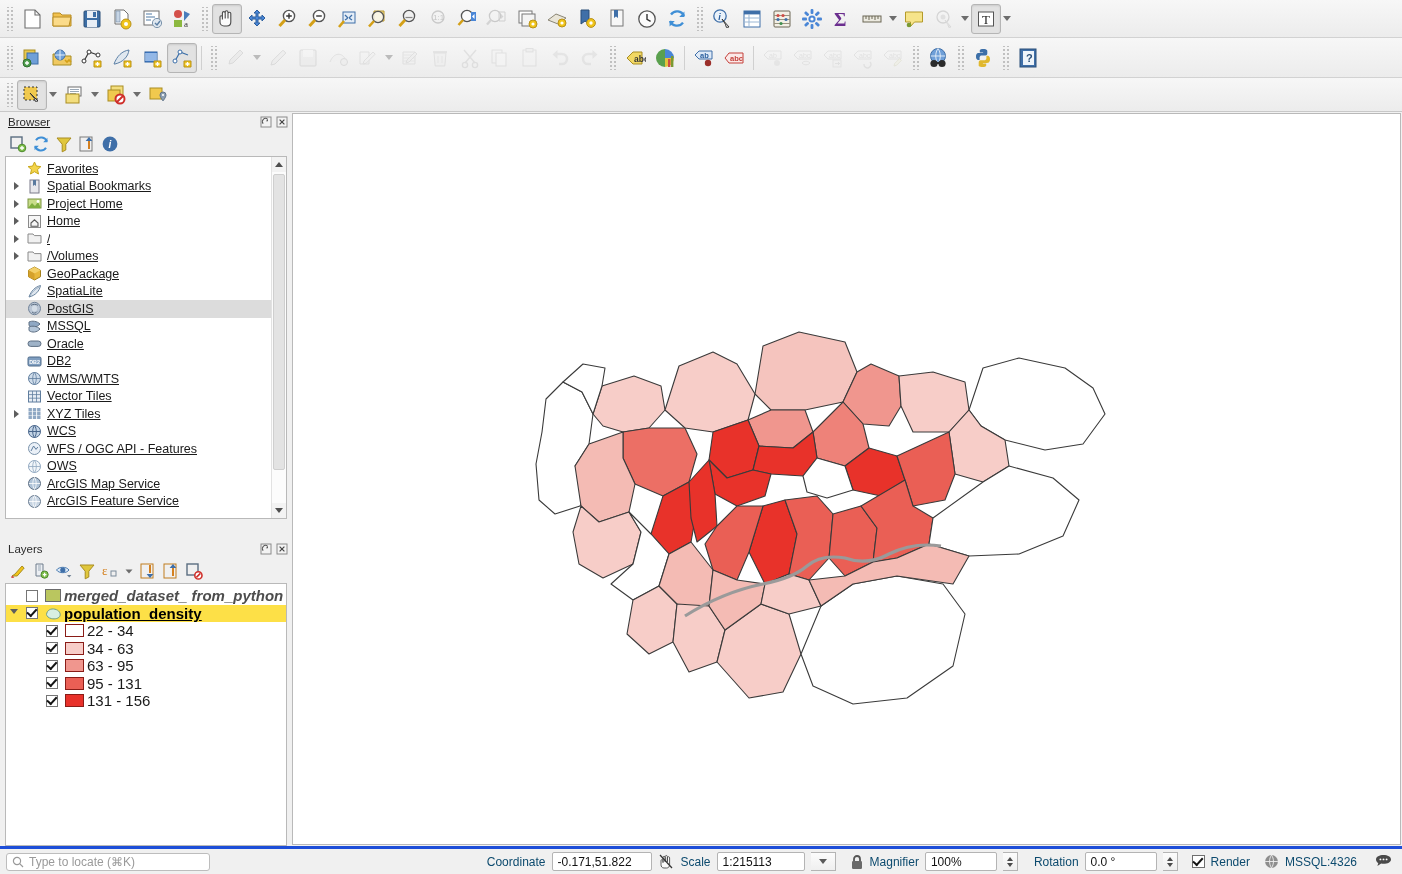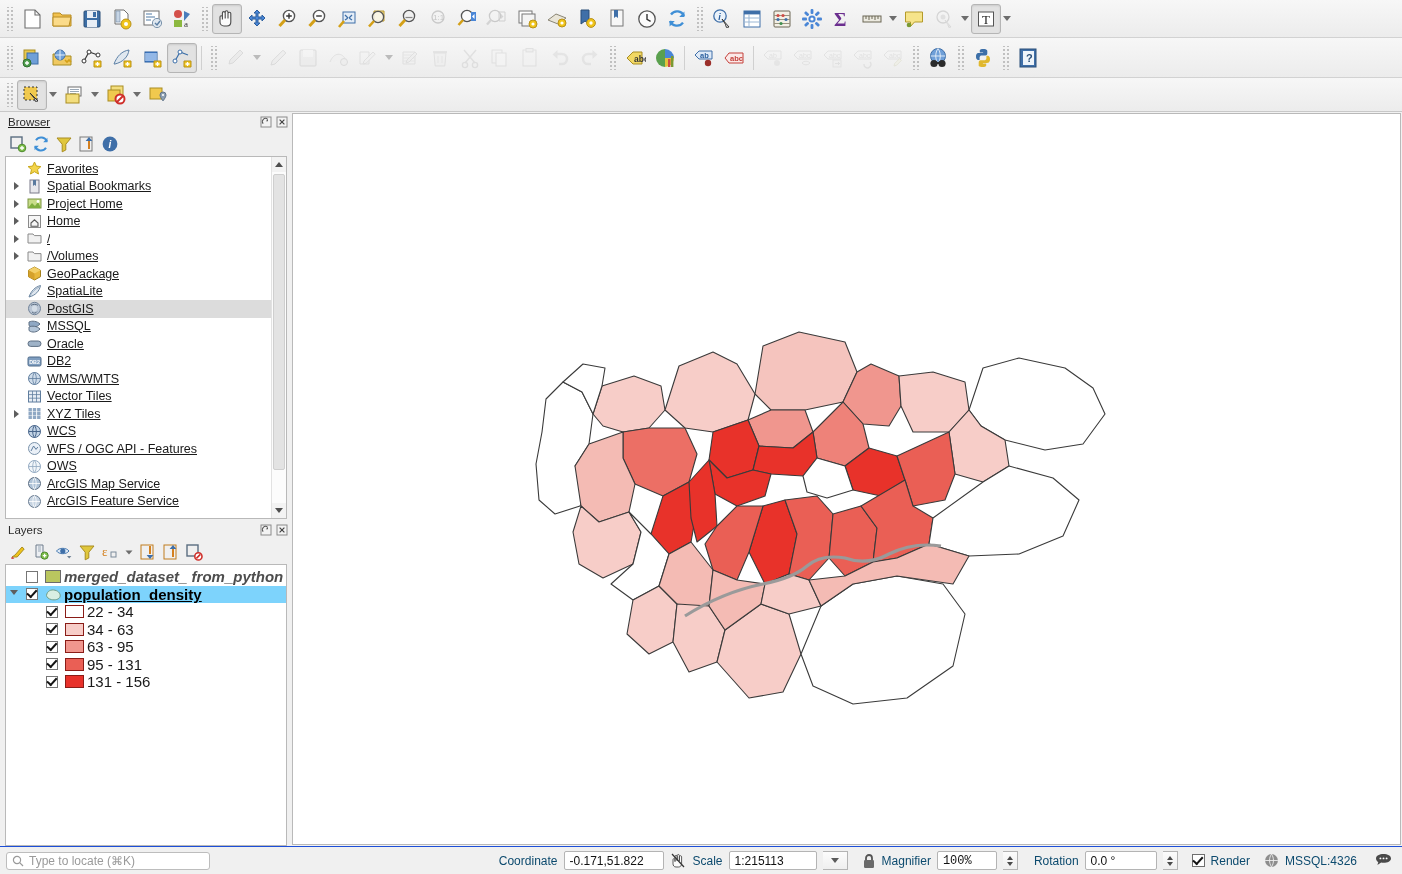--- a/index.html
+++ b/index.html
@@ -86,21 +86,21 @@
     border-left: 1px solid #e2e2e2; display: flex; flex-direction: column;
   }
   .vsb .arr { height: 15px; display:flex; align-items:center; justify-content:center; background:#f3f3f3;}
   .vsb .arr i.up { border-left:4px solid transparent; border-right:4px solid transparent; border-bottom:5px solid #4f4f4f; display:block;}
   .vsb .arr i.dn { border-left:4px solid transparent; border-right:4px solid transparent; border-top:5px solid #4f4f4f; display:block;}
   .vsb .track { flex:1 1 auto; position: relative; background: #fcfcfc;}
   .vsb .thumb { position:absolute; left:1px; right:1px; background:#e3e3e3; border:1px solid #cfcfcf; border-radius:2px;}
 
   
   .lrow { height: 17.5px; display:flex; align-items:center; font-size:15px; white-space: nowrap; }
-  .lrow.hl { background:#7dd3fc;text-decoration:underline; }
+  .lrow.hl { background:#fde047;text-decoration:underline; }
   .cb {
     width: 12px; height: 12px; border: 1px solid #767676; background:#fff;
     flex:0 0 auto; display:flex; align-items:center; justify-content:center;
   }
   .cb.on:after {
     content:""; display:block; width:4px; height:8px;
     border:solid #151515; border-width:0 2px 2px 0; transform: rotate(42deg) translate(-1px,-1px);
   }
   .swatch { width: 16px; height: 13px; border: 1px solid #6b6b6b; flex:0 0 auto; }
   .layer-name { font-style: italic; font-weight: bold; color: #4d4d4d; }
@@ -109,21 +109,21 @@
   
   .canvas {
     flex: 1 1 auto; background: #ffffff; border: 1px solid #b9b9b9;
     position: relative; overflow: hidden;
   }
   .canvas svg { position:absolute; left:0; top:0; }
 
   
   .status {
     height: 28px; flex: 0 0 28px; display: flex; align-items: center;
-    background: #f0f0f0; border-top: 1px solid #1d4ed8; padding: 0 6px;
+    background: #f0f0f0; border-top: 3px solid #1d4ed8; padding: 0 6px;
     font-size: 12px; gap: 6px;
   }
   .locate {
     width: 204px; height: 18px; background: #fff; border: 1px solid #bdbdbd;
     border-radius: 3px; display: flex; align-items: center; padding: 0 5px; gap: 5px;
     color: #9a9a9a; font-size: 12px;
   }
   .sfill { flex: 1 1 auto; }
   .slab { color: #0c4a6e; }
   .sfield {
@@ -947,21 +947,21 @@
             <div class="track">
               <div class="thumb" style="top:2px;height:296px;"></div>
             </div>
             <div class="arr">
                 <i class="dn"></i>
               </div>
           </div>
         </div>
       </div>
 
-      <div class="panel" style="flex:1 1 auto; padding-top:1px;">
+      <div class="panel" style="flex:1 1 auto; padding-top:20px;">
         <div class="panel-title">
           <span class="t">Layers</span>
           <span class="pt-btn">
             <svg width="12" height="12" viewBox="0 0 12 12">
                 <rect x="1" y="1" width="10" height="10" fill="#f3f3f3" stroke="#8a8a8a"></rect>
                 <path d="M3.2 7.6a3 3 0 014.4-4.2" fill="none" stroke="#5a5a5a" stroke-width="1.1"></path>
                 <path d="M8 3v2.2H5.8z" fill="#5a5a5a"></path>
               </svg>
           </span>
           <span class="pt-btn">
@@ -1222,21 +1222,21 @@
         <i style="border-left:4px solid transparent;border-right:4px solid transparent;border-top:5px solid #5a5a5a;display:block;"></i>
       </span>
 
     <span style="margin-left:8px;display:flex;align-items:center;">
       <svg width="14" height="16" viewBox="0 0 14 16">
           <path d="M4 7V5a3 3 0 016 0v2" fill="none" stroke="#555" stroke-width="1.8"></path>
           <rect x="2" y="7" width="10" height="8" rx="1.2" fill="#6a6a6a"></rect>
         </svg>
     </span>
     <span class="slab">Magnifier</span>
-    <span class="sfield" style="width:60px;font-family:Liberation Mono, monospace;">100%</span>
+    <span class="sfield" style="width:72px;">100%</span>
     <span class="spin">
         <i class="u"></i>
         <i class="d"></i>
       </span>
 
     <span class="slab" style="margin-left:10px;">Rotation</span>
     <span class="sfield" style="width:72px;">0.0 °</span>
     <span class="spin">
         <i class="u"></i>
         <i class="d"></i>

